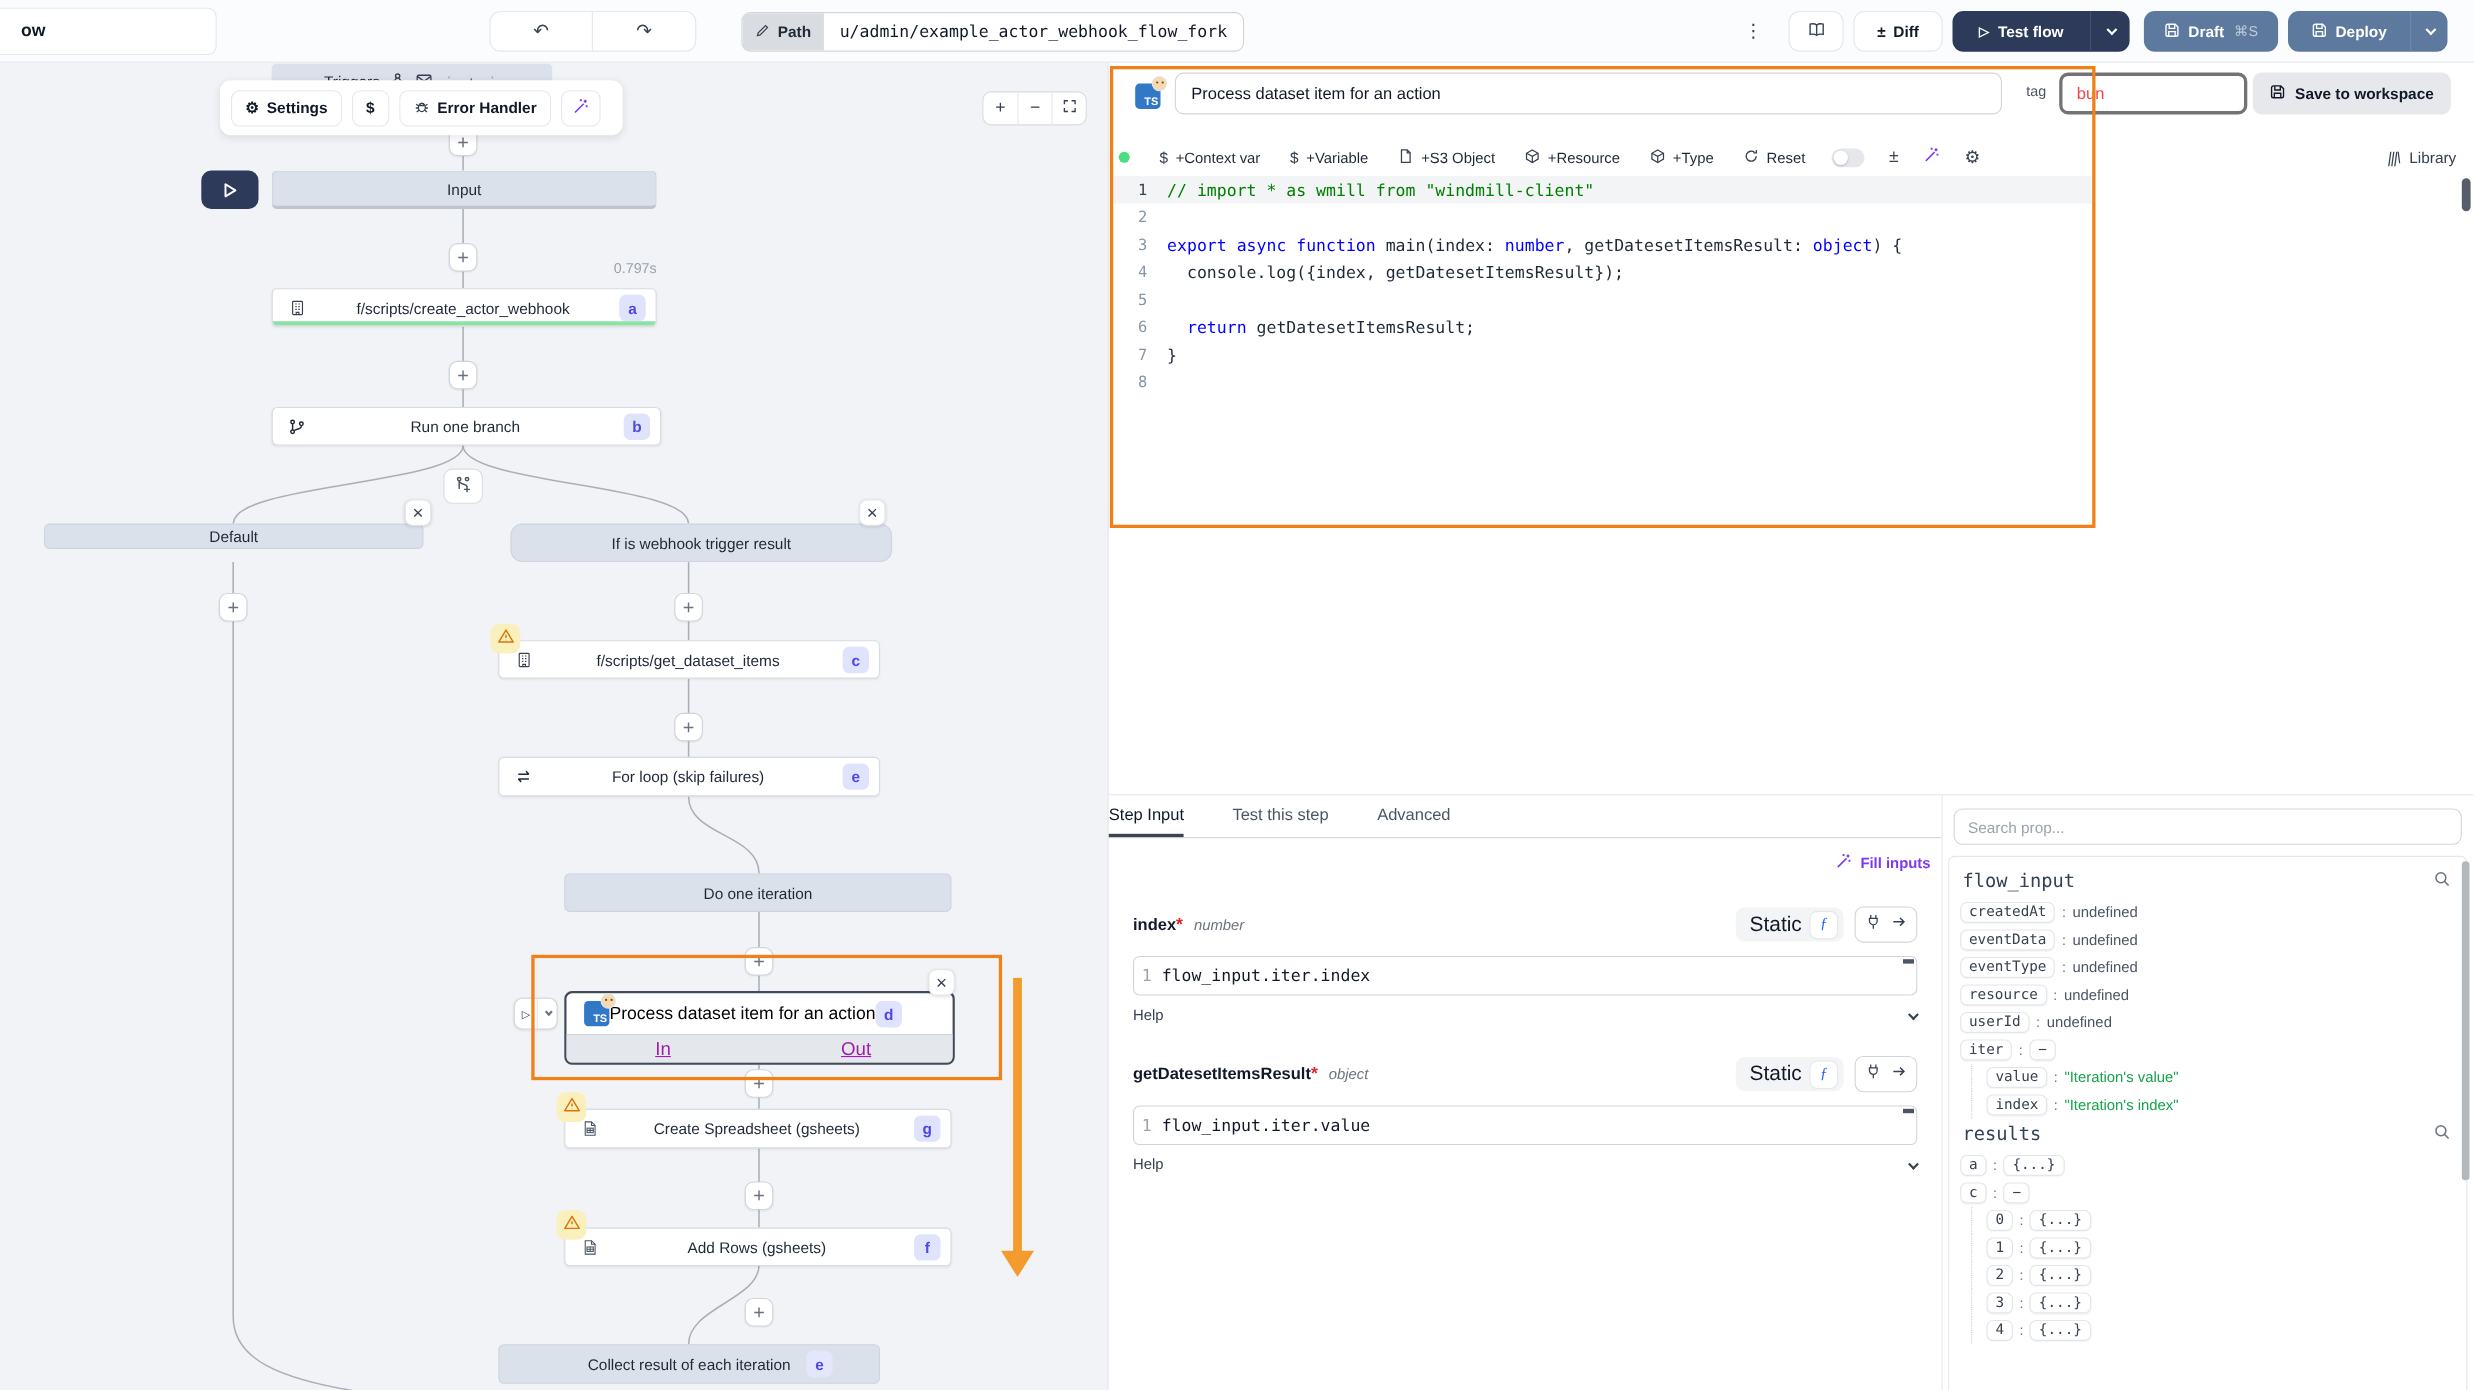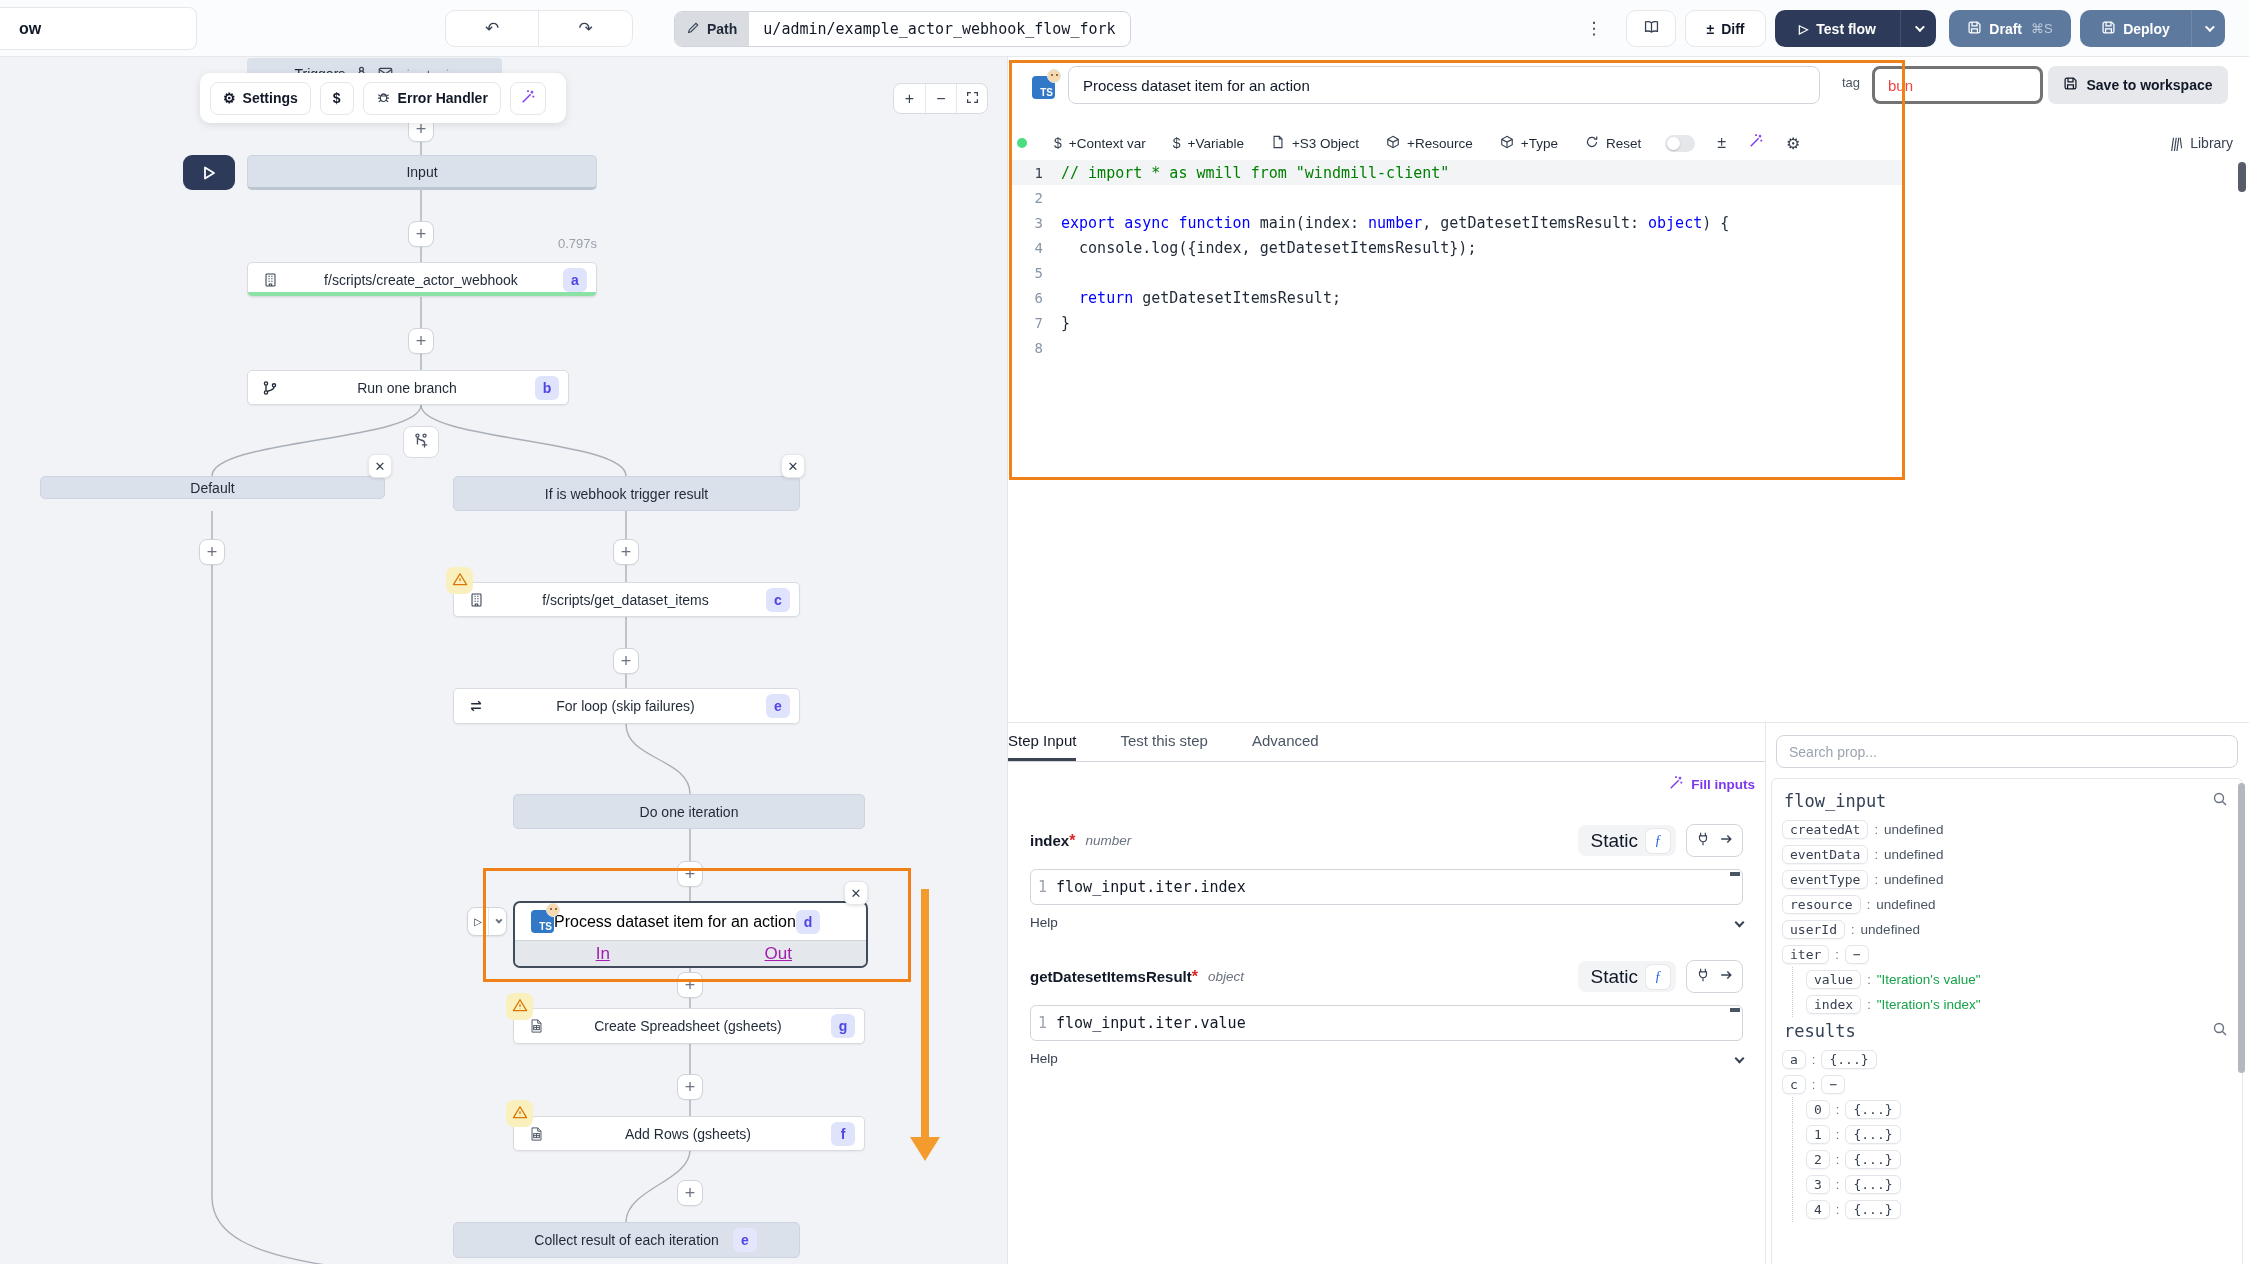--- a/index.html
+++ b/index.html
@@ -381,21 +381,21 @@
             <path d="M5.5 4.5h1.6M8.9 4.5h1.6M5.5 7.5h1.6M8.9 7.5h1.6M5.5 10.5h1.6M8.9 10.5h1.6M6.5 16.5v-2.6h3v2.6"></path>
           </svg>
         </span>
       <span class="nlabel">f/scripts/create_actor_webhook</span>
       <span class="badge nbadge">a</span>
       <div id="greenstrip"></div>
     </div>
 
     <div class="plusbox" style="left:408px; top:271px;">+</div>
 
-    <div class="node" style="left:247px; top:313px; width:322px; height:35px;">
+    <div class="node" style="left:247px; top:313px; width:354px; height:35px;">
       <span class="nicon ic-branch">
           <svg viewBox="0 0 18 18" width="16" height="16" fill="none" stroke="#1f2937" stroke-width="1.5">
             <circle cx="4.5" cy="4" r="1.8"></circle>
             <circle cx="4.5" cy="14" r="1.8"></circle>
             <circle cx="13.5" cy="6" r="1.8"></circle>
             <path d="M4.5 6v6M13.5 8c0 4-5 3-7.2 4.8"></path>
           </svg>
         </span>
       <span class="nlabel">Run one branch</span>
       <span class="badge nbadge">b</span>
@@ -410,21 +410,21 @@
             <path d="M11 14.5h6M14 11.5v6"></path>
           </svg></span>
       </div>
 
     <div class="xbtn" style="left:368px; top:397px;">✕</div>
     <div class="node gray" style="left:40px; top:419px; width:345px; height:23px;">
       <span>Default</span>
     </div>
 
     <div class="xbtn" style="left:781px; top:397px;">✕</div>
-    <div class="node gray" style="left:453px; top:419px; width:347px; height:35px;">
+    <div class="node gray" style="left:464px; top:419px; width:347px; height:35px;border-radius:11px;">
       <span>If is webhook trigger result</span>
     </div>
 
     <div class="plusbox" style="left:199px; top:482px;">+</div>
     <div class="plusbox" style="left:613px; top:482px;">+</div>
 
     <div class="warn" style="left:446px; top:510px;">
       <span class="ic-warn"><svg viewBox="0 0 18 16" width="16" height="14" fill="none" stroke="#d97706" stroke-width="1.5" stroke-linejoin="round">
             <path d="M9 2 16.5 14.5h-15z"></path>
             <path d="M9 7v3.2M9 12.2v.3"></path>

